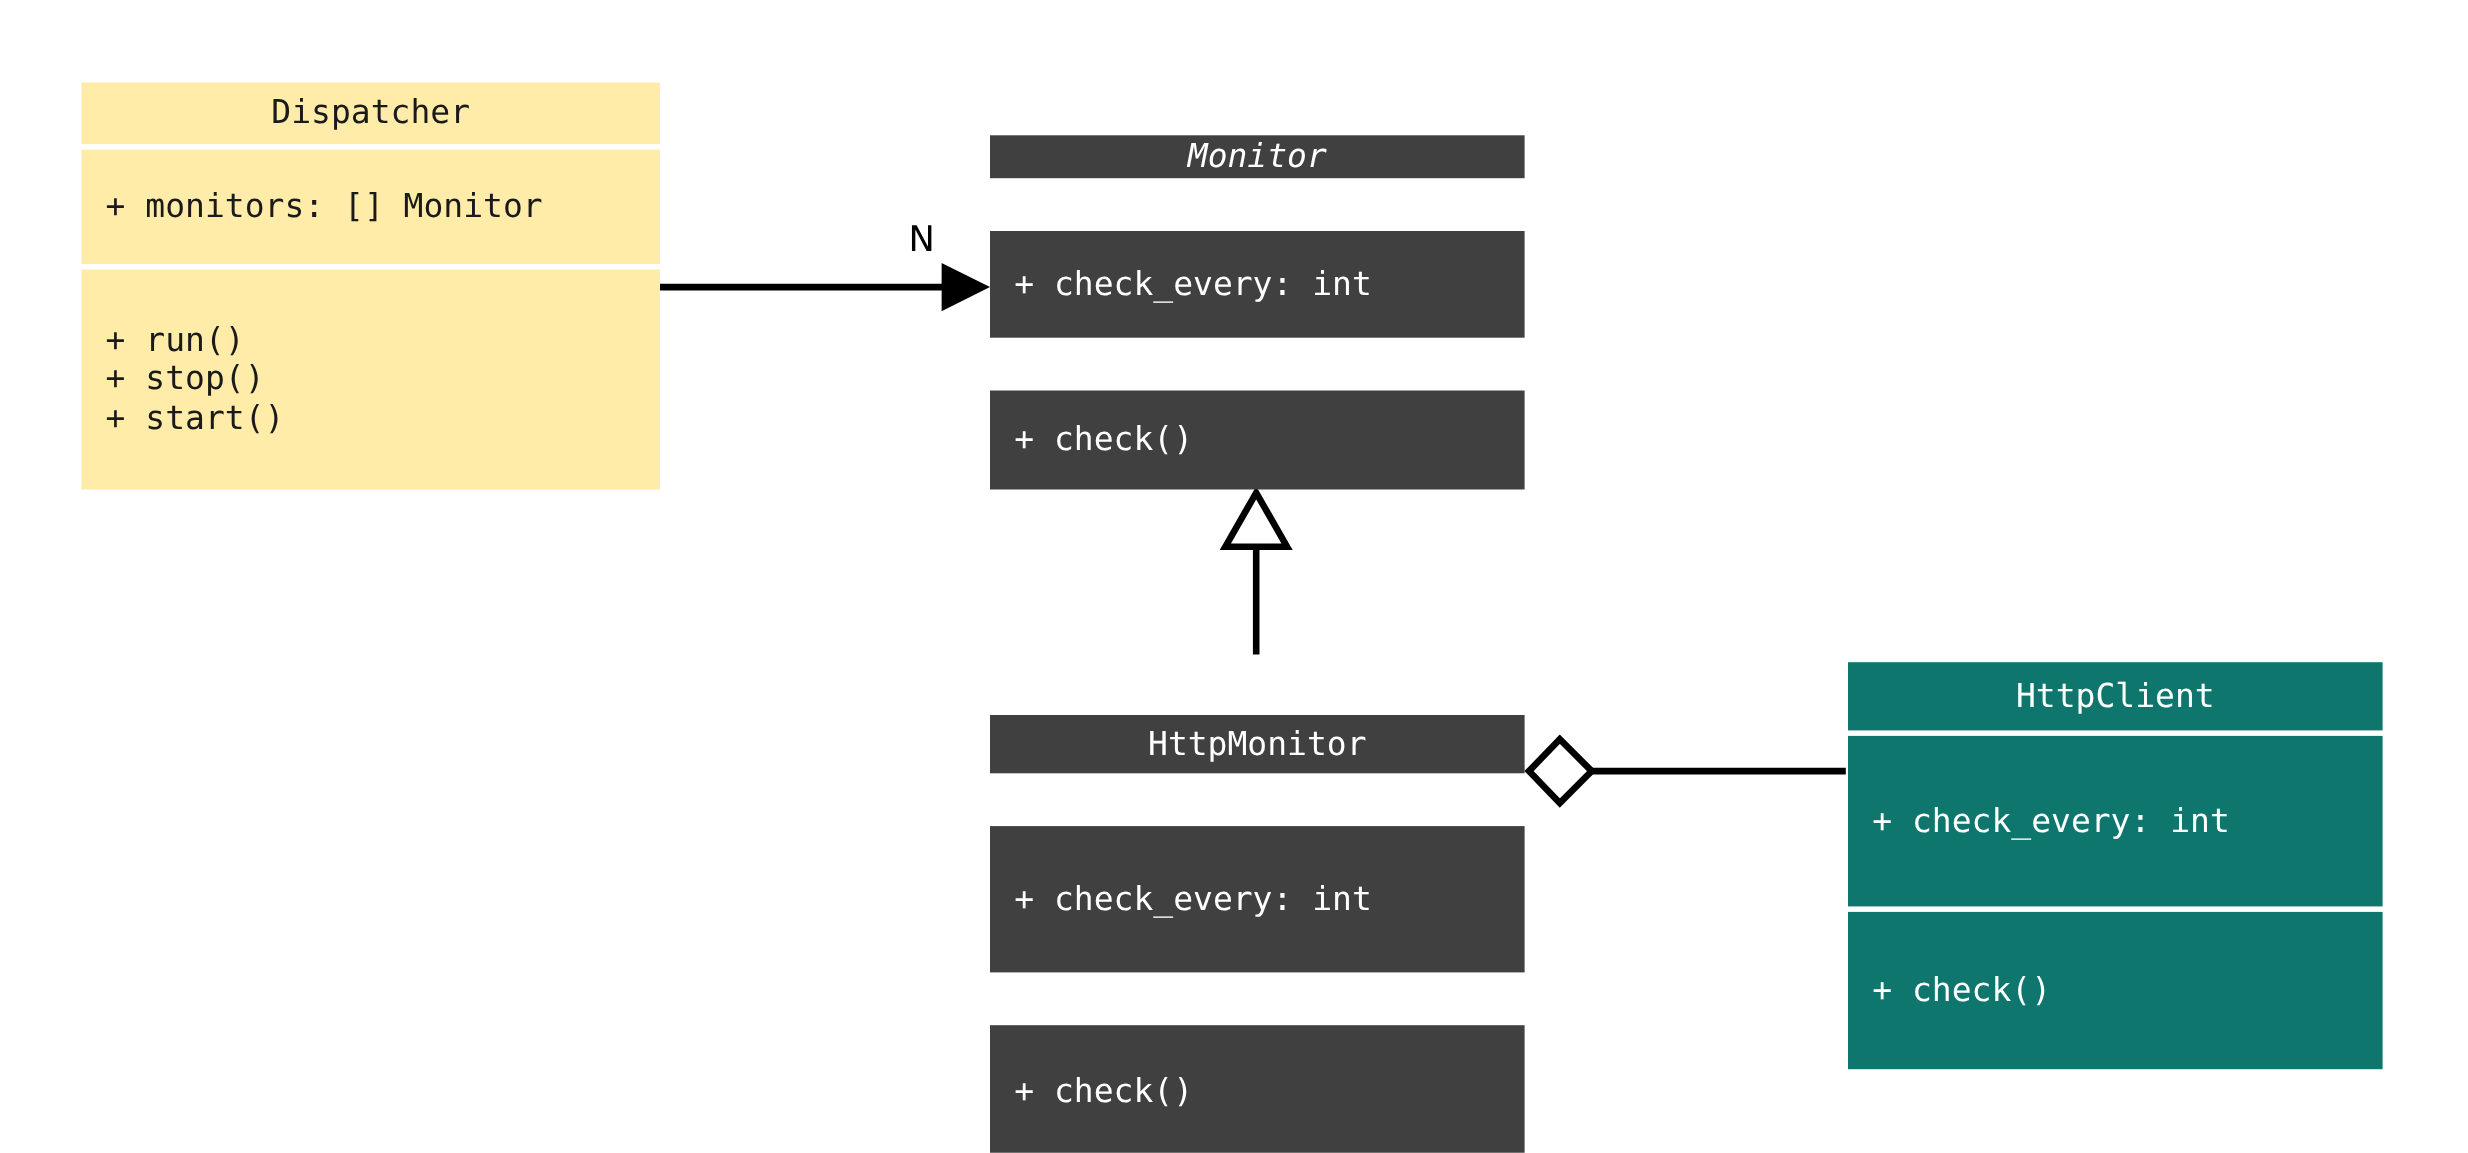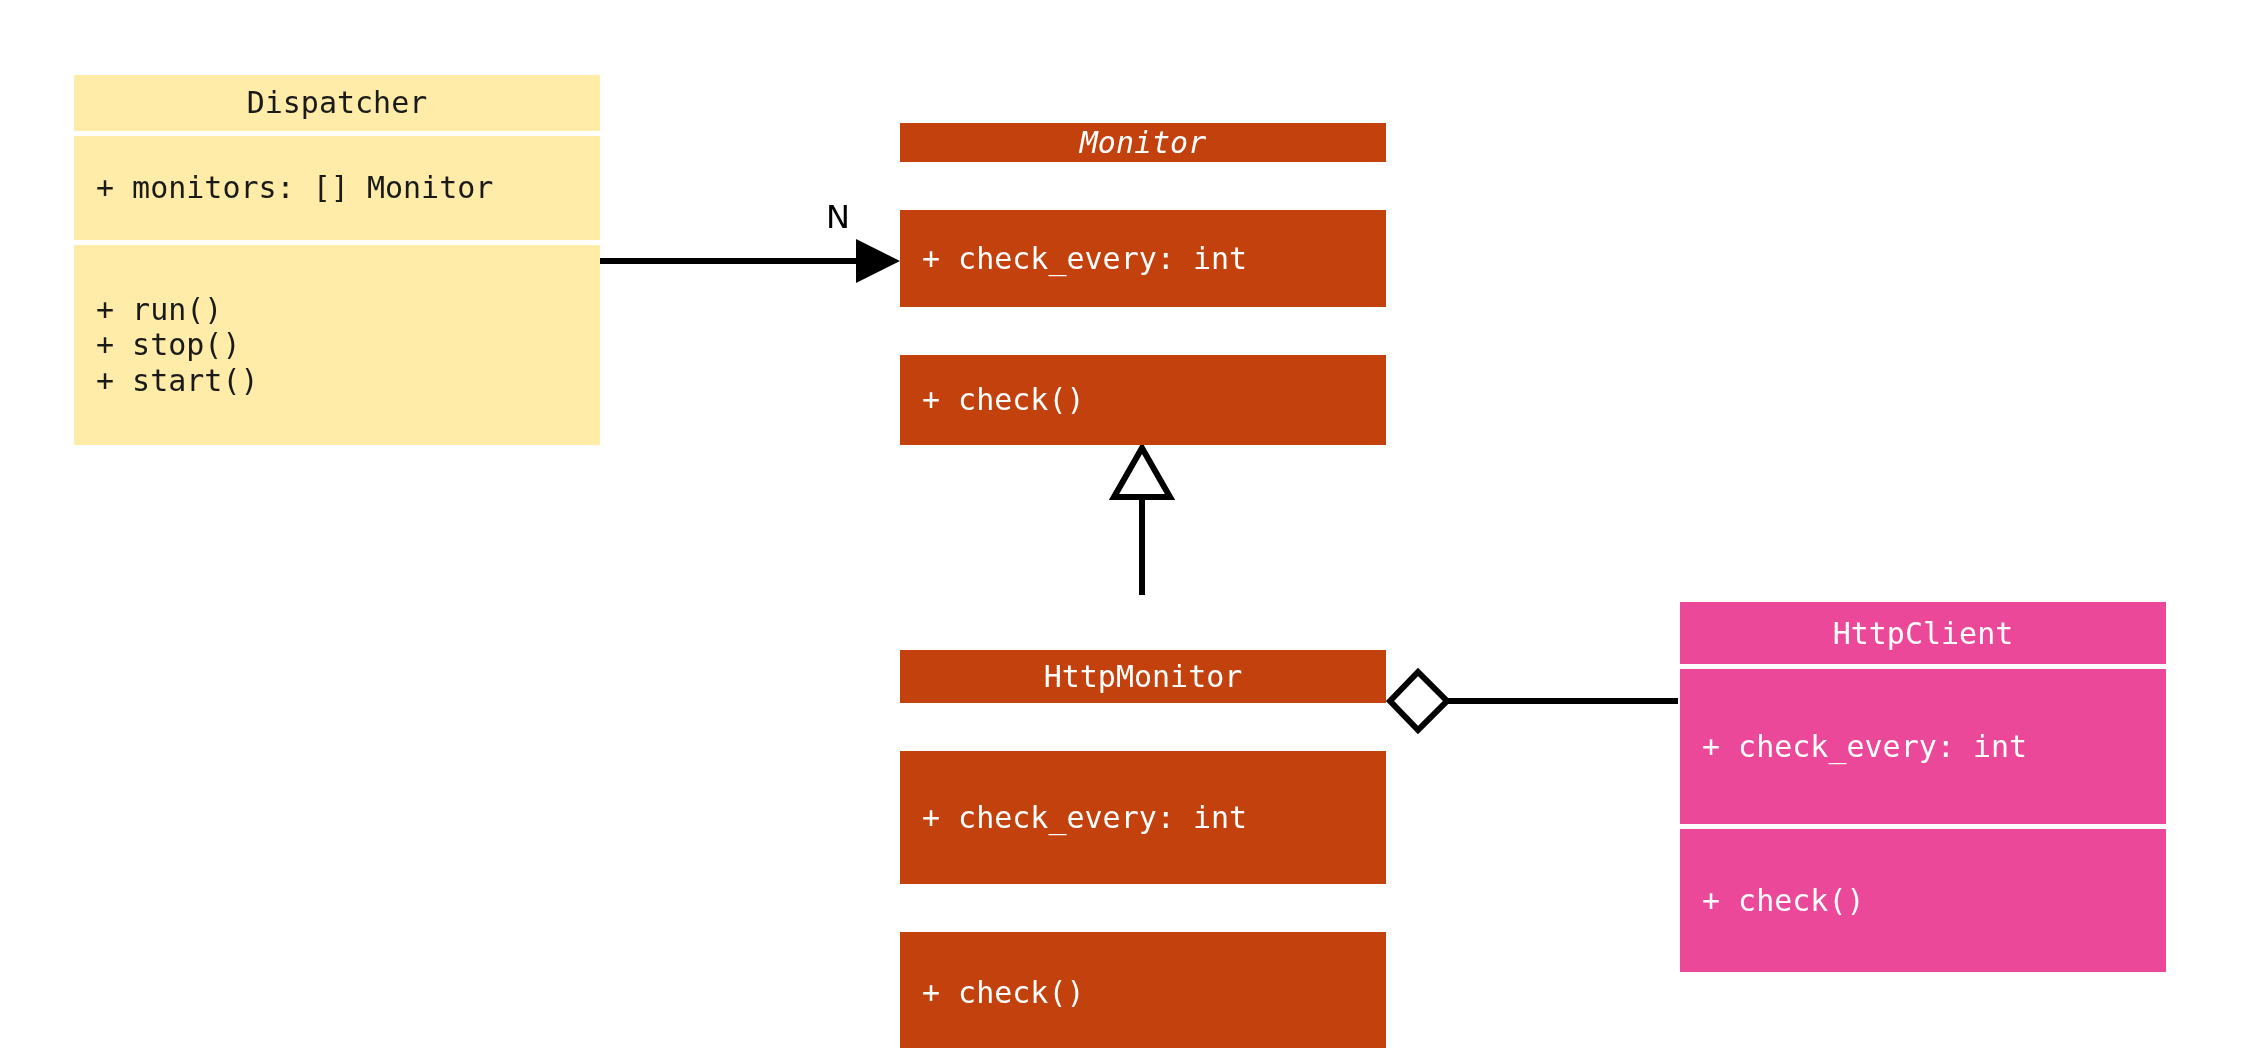--- a/index.html
+++ b/index.html
@@ -64,26 +64,26 @@
   .c-body .member {
     white-space: pre;
   }
 
   
   .theme-yellow .compartment { background: #ffeca8; }
   .theme-yellow .c-title,
   .theme-yellow .c-body { color: #1a1a1a; }
 
   
-  .theme-blue .compartment { background: #c2410c; margin-top: 48px; }
+  .theme-blue .compartment { background: #404040; margin-top: 48px; }
   .theme-blue .c-title,
   .theme-blue .c-body { color: #ffffff; }
 
   
-  .theme-green .compartment { background: #ec4899; }
+  .theme-green .compartment { background: #0f766e; }
   .theme-green .c-title,
   .theme-green .c-body { color: #ffffff; }
 
   .abstract-title { font-style: italic; }
 
   
   #edges {
     position: absolute;
     left: 0;
     top: 0;

